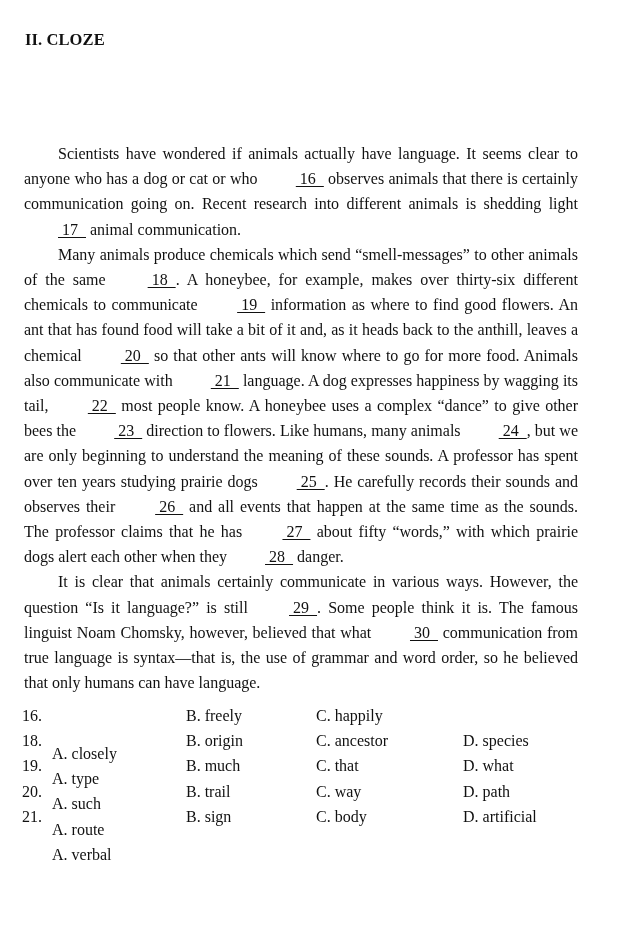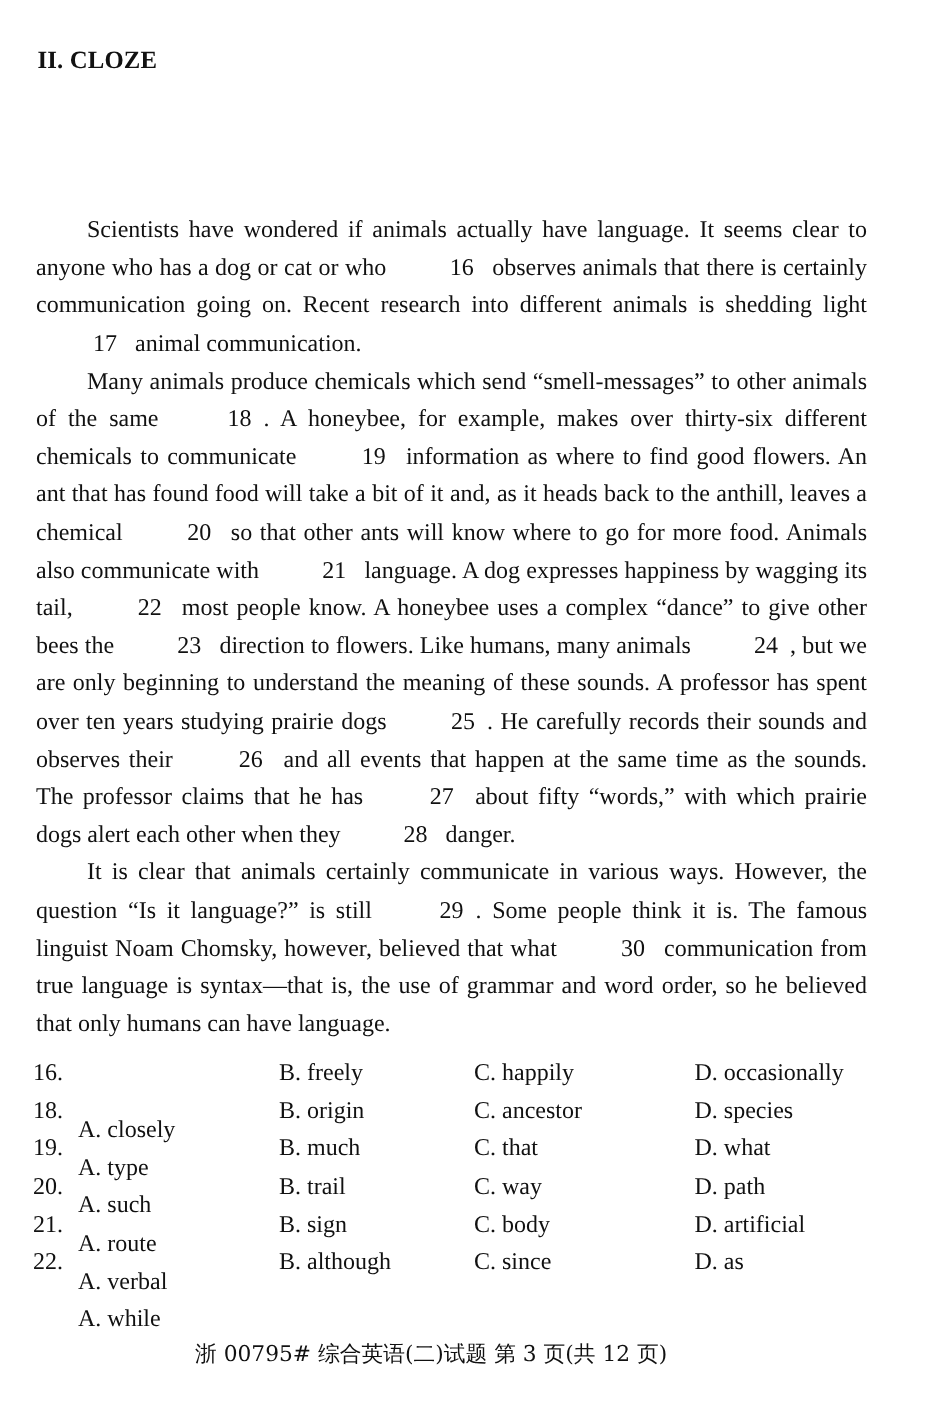--- a/index.html
+++ b/index.html
@@ -17,21 +17,21 @@
     position: absolute; left: 48px; top: 56px; width: 560px;
     font-weight: bold; font-size: 16px; line-height: 25px;
   }
   .instructions div { white-space: nowrap; }
   .passage {
     position: absolute; left: 24px; top: 141px; width: 554px;
     font-size: 16px; line-height: 25.2px; text-align: justify;
   }
   .passage p { margin: 0; text-indent: 34px; }
   .blank {
-    display: inline-block; text-underline-offset: 2px;
+    display: inline-block; text-decoration: underline; text-underline-offset: 2px;
     white-space: pre;
   }
   .options {
     position: absolute; left: 22px; top: 703px; width: 590px;
     font-size: 16px;
   }
   .opt-row { position: relative; height: 25.2px; line-height: 25.2px; }
   .opt-row span { position: absolute; top: 0; white-space: nowrap; }
   .opt-num { left: 0; }
   .opt-a { left: 30px; margin-top: 38px; }
@@ -56,21 +56,20 @@
     <p>Many animals produce chemicals which send “smell-messages” to other animals of the same <span class="blank">&nbsp;18&nbsp;&nbsp;</span>. A honeybee, for example, makes over thirty-six different chemicals to communicate <span class="blank">&nbsp;19&nbsp;&nbsp;</span> information as where to find good flowers. An ant that has found food will take a bit of it and, as it heads back to the anthill, leaves a chemical <span class="blank">&nbsp;20&nbsp;&nbsp;</span> so that other ants will know where to go for more food. Animals also communicate with <span class="blank">&nbsp;21&nbsp;&nbsp;</span> language. A dog expresses happiness by wagging its tail, <span class="blank">&nbsp;22&nbsp;&nbsp;</span> most people know. A honeybee uses a complex “dance” to give other bees the <span class="blank">&nbsp;23&nbsp;&nbsp;</span> direction to flowers. Like humans, many animals <span class="blank">&nbsp;24&nbsp;&nbsp;</span>, but we are only beginning to understand the meaning of these sounds. A professor has spent over ten years studying prairie dogs <span class="blank">&nbsp;25&nbsp;&nbsp;</span>. He carefully records their sounds and observes their <span class="blank">&nbsp;26&nbsp;&nbsp;</span> and all events that happen at the same time as the sounds. The professor claims that he has <span class="blank">&nbsp;27&nbsp;&nbsp;</span> about fifty “words,” with which prairie dogs alert each other when they <span class="blank">&nbsp;28&nbsp;&nbsp;</span> danger.</p>
     <p>It is clear that animals certainly communicate in various ways. However, the question “Is it language?” is still <span class="blank">&nbsp;29&nbsp;&nbsp;</span>. Some people think it is. The famous linguist Noam Chomsky, however, believed that what <span class="blank">&nbsp;30&nbsp;&nbsp;</span> communication from true language is syntax—that is, the use of grammar and word order, so he believed that only humans can have language.</p>
   </div>
 
   <div class="options">
     <div class="opt-row">
       <span class="opt-num">16.</span>
       <span class="opt-a">A. closely</span>
       <span class="opt-b">B. freely</span>
       <span class="opt-c">C. happily</span>
-      <span class="opt-d">D. occasionally</span>
     </div>
     <div class="opt-row">
       <span class="opt-num">18.</span>
       <span class="opt-a">A. type</span>
       <span class="opt-b">B. origin</span>
       <span class="opt-c">C. ancestor</span>
       <span class="opt-d">D. species</span>
     </div>
     <div class="opt-row">
       <span class="opt-num">19.</span>
@@ -86,23 +85,15 @@
       <span class="opt-c">C. way</span>
       <span class="opt-d">D. path</span>
     </div>
     <div class="opt-row">
       <span class="opt-num">21.</span>
       <span class="opt-a">A. verbal</span>
       <span class="opt-b">B. sign</span>
       <span class="opt-c">C. body</span>
       <span class="opt-d">D. artificial</span>
     </div>
-    <div class="opt-row">
-      <span class="opt-num">22.</span>
-      <span class="opt-a">A. while</span>
-      <span class="opt-b">B. although</span>
-      <span class="opt-c">C. since</span>
-      <span class="opt-d">D. as</span>
-    </div>
   </div>
 
-  <div class="footer">浙 00795# 综合英语(二)试题 第 3 页(共 12 页)</div>
 </div>
 
 </body></html>

